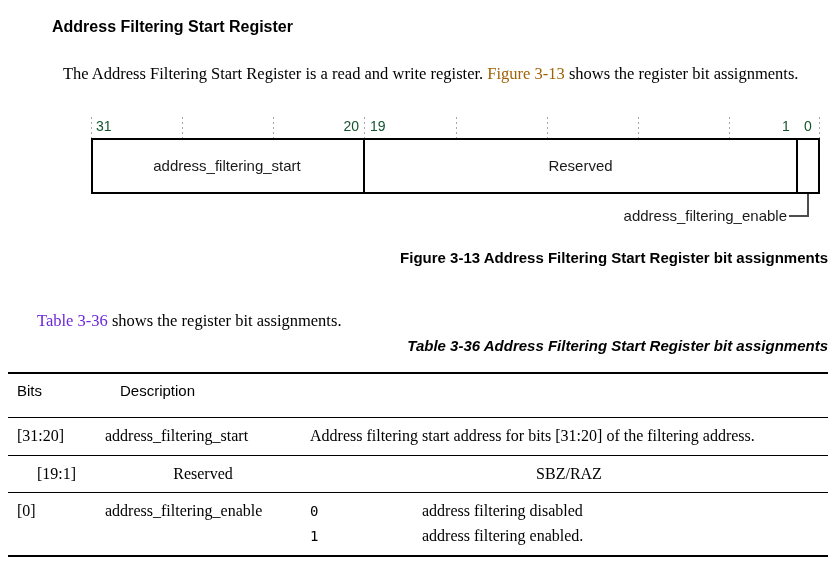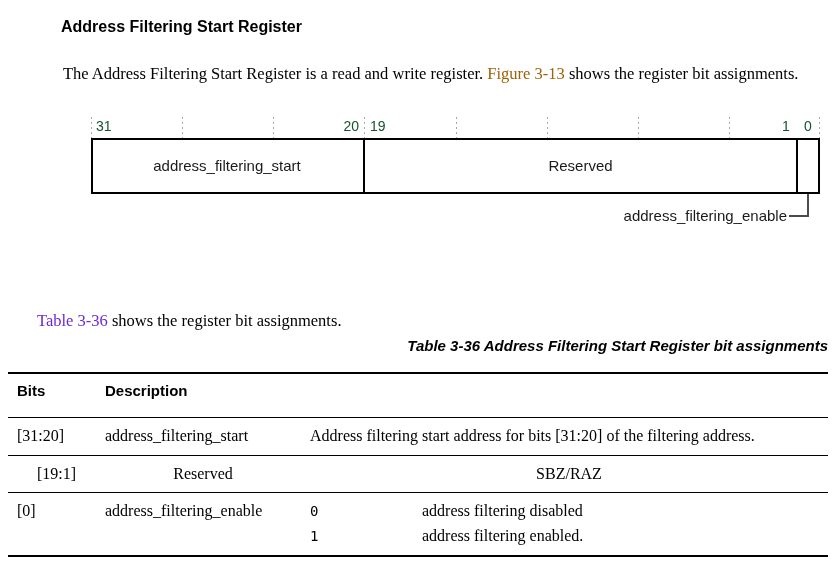--- a/index.html
+++ b/index.html
@@ -2,21 +2,21 @@
 <html><head>
 <meta charset="utf-8">
 <style>
   html,body{margin:0;padding:0;background:#fff;}
   #page{position:relative;width:835px;height:565px;background:#ffffff;overflow:hidden;
         font-family:"Liberation Serif", serif;color:#000;}
 
   .abs{position:absolute;}
 
   
-  .doc-heading{left:61px;top:6px;font-family:"Liberation Sans",sans-serif;
+  .doc-heading{left:52px;top:6px;font-family:"Liberation Sans",sans-serif;
                font-weight:bold;font-size:16px;line-height:20px;}
   .intro-par{left:63px;top:44px;width:750px;font-size:16.5px;line-height:25px;}
   a.doclink{text-decoration:none;cursor:pointer;}
 
   
   .diagram{left:91px;top:114px;width:729px;height:114px;}
   .bitnum{position:absolute;top:0;height:24px;line-height:24px;
           font-family:"Liberation Sans",sans-serif;font-size:14px;color:#14532d;}
   .tick{position:absolute;top:3px;height:21px;width:1px;
         background:repeating-linear-gradient(to bottom,#a6a6a6 0 2px,transparent 2px 5px);}
@@ -35,21 +35,21 @@
                font-weight:bold;font-size:15px;line-height:17px;text-align:right;}
   .tbl-caption{right:7px;top:337px;font-family:"Liberation Sans",sans-serif;
                font-weight:bold;font-size:15px;line-height:17px;text-align:right;font-style:italic;}
   .intro2{left:37px;top:292px;font-size:16.5px;line-height:24px;}
 
   
   .reg-table{left:8px;top:372px;width:820px;
              border-top:2px solid #000;border-bottom:2px solid #000;}
   .trow{display:grid;grid-template-columns:88px 205px auto;box-sizing:border-box;}
   .trow > div{padding:8px 0 0 9px;box-sizing:border-box;}
-  .thead{height:43px;font-family:"Liberation Sans",sans-serif;font-weight:bold;font-size:15px;}
+  .thead{height:43px;font-family:"Liberation Sans",sans-serif;font-weight:normal;font-size:15px;gap:15px;}
   .tr1{height:38px;border-top:1.5px solid #000;}
   .tr2{height:37px;border-top:1.5px solid #000;text-align:center;}
   .tr3{height:63px;border-top:1.5px solid #000;}
   .cell-serif{font-size:16px;line-height:19px;}
   .val-line{display:grid;grid-template-columns:112px auto;align-items:baseline;height:25px;}
   .val-key{font-family:"DejaVu Sans Mono",monospace;font-size:14px;}
   .val-meaning{font-size:16px;}
 </style>
 </head>
 <body>
@@ -85,20 +85,21 @@
     <div class="fdiv" style="left:705px"></div>
 
     <div class="flabel" style="left:0;width:272px">address_filtering_start</div>
     <div class="flabel" style="left:274px;width:431px">Reserved</div>
 
     <div class="callout-v"></div>
     <div class="callout-h"></div>
     <div class="callout-label">address_filtering_enable</div>
   </div>
 
+  <div class="abs fig-caption">Figure 3-13 Address Filtering Start Register bit assignments</div>
 
   <p class="abs intro2">
     <a class="doclink" style="color:#6d28d9">Table 3-36</a><span> shows the register bit assignments.</span>
   </p>
 
   <div class="abs tbl-caption">Table 3-36 Address Filtering Start Register bit assignments</div>
 
   <div class="abs reg-table">
     <div class="trow thead">
       <div>Bits</div>

